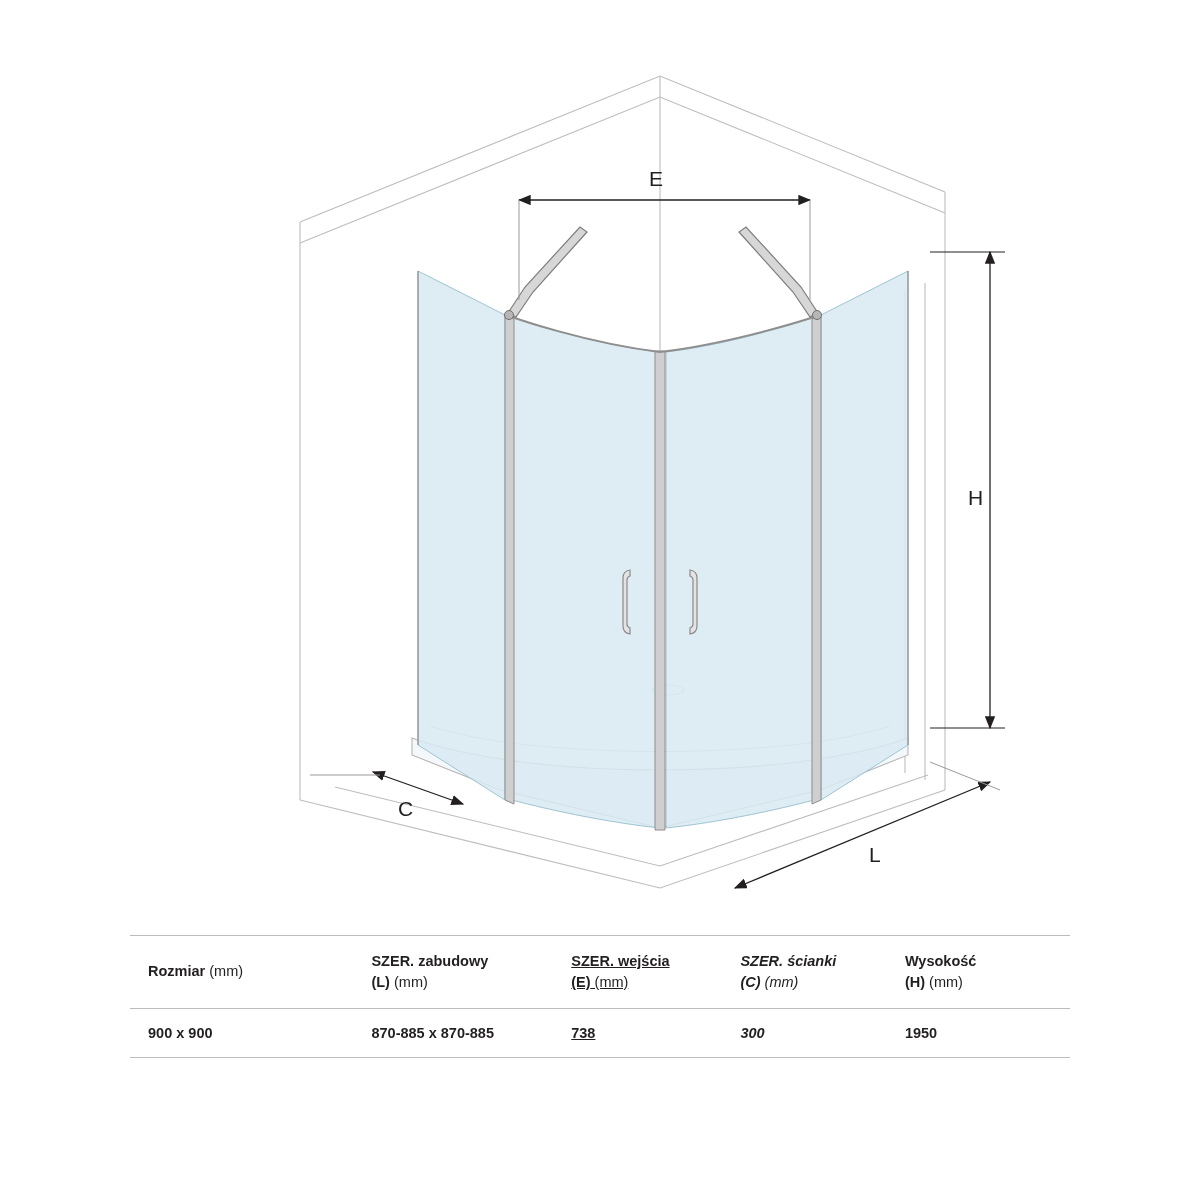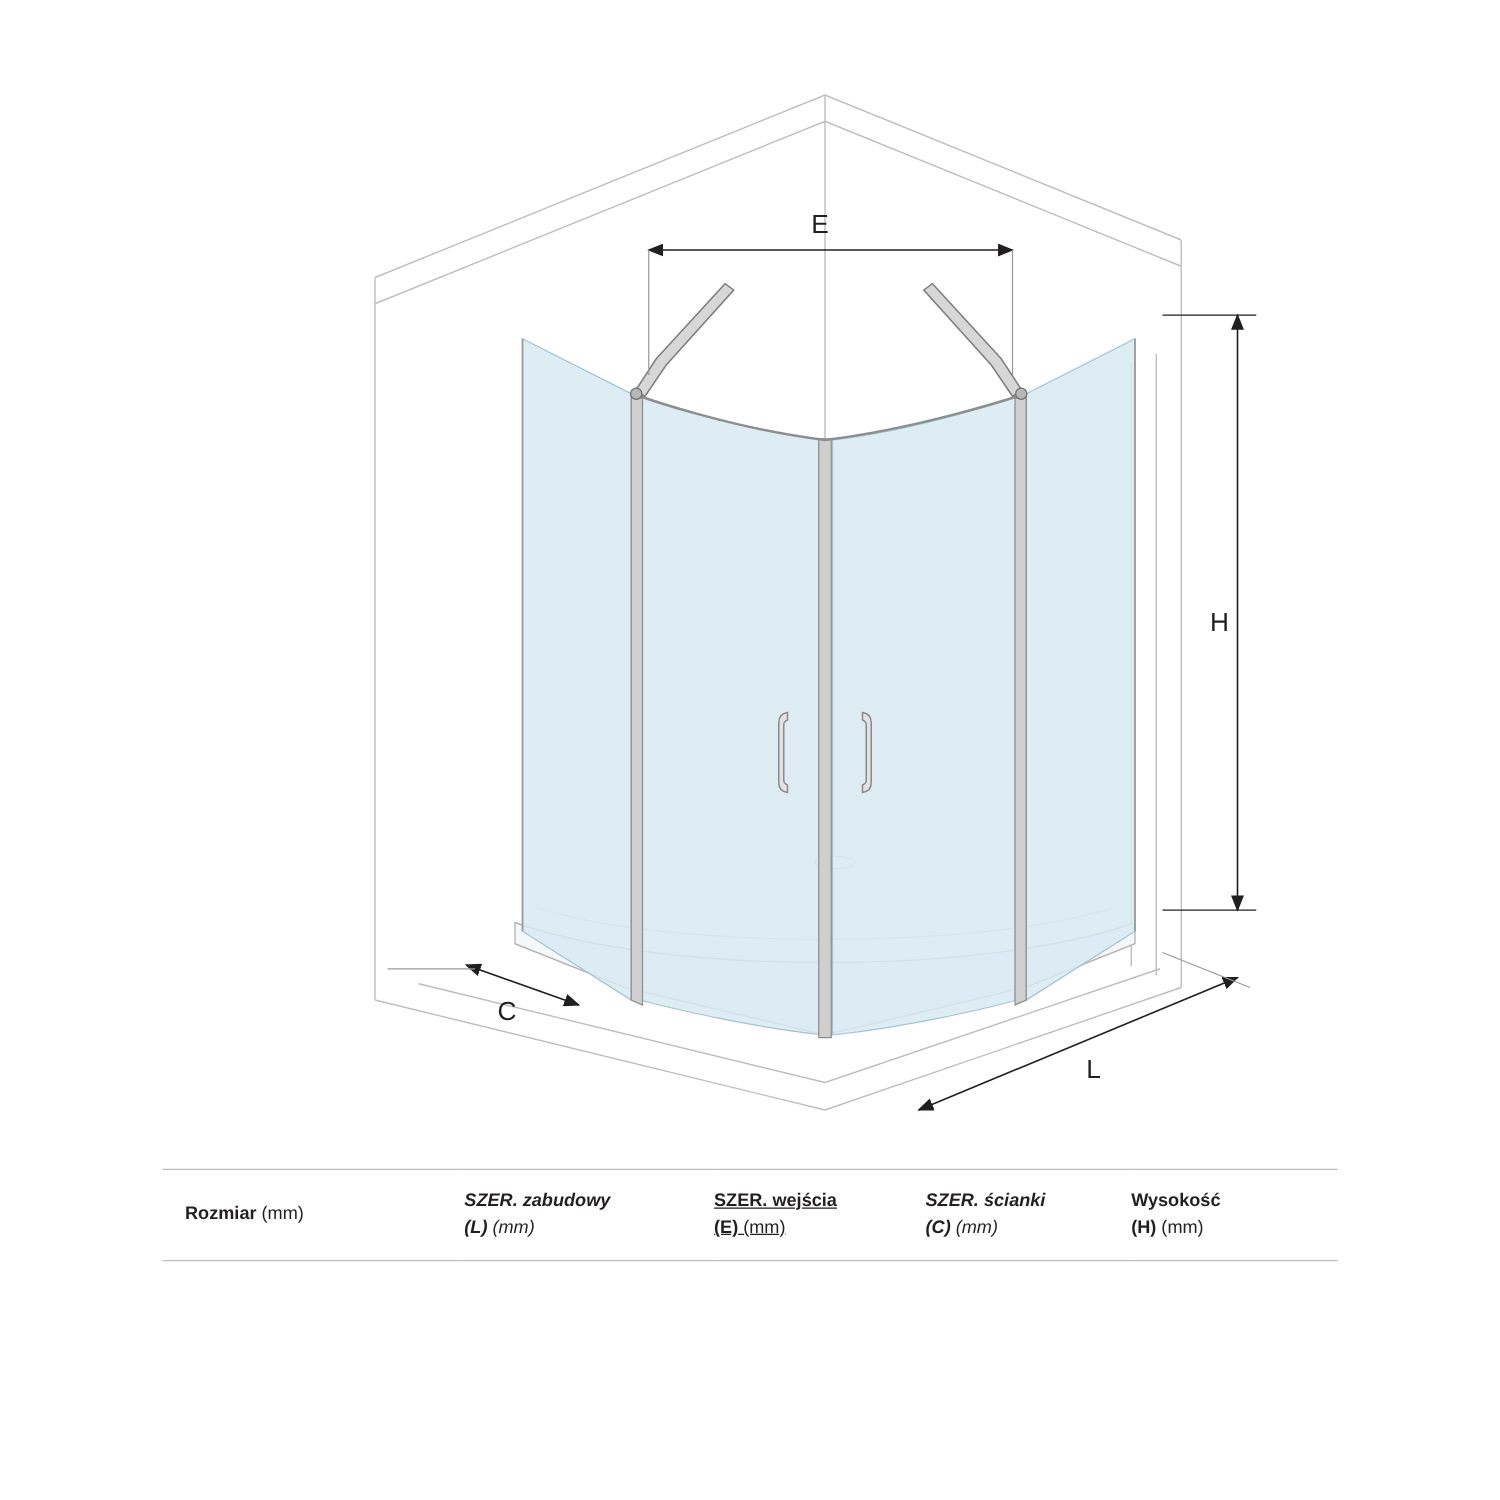--- a/index.html
+++ b/index.html
@@ -61,21 +61,21 @@
   #spec-table tbody td {
     border-bottom: 1px solid #bcbcbc;
     height: 48px;
     font-weight: bold;
     padding-right: 10px;
   }
   #spec-table .unit {
     font-weight: normal;
   }
   .col-size   { width: 232px; padding-left: 18px !important; }
-  .col-l      { width: 204px; font-style: italic; }
+  .col-l      { width: 204px; }
   .col-e      { width: 172px; text-decoration: underline; }
   .col-c      { width: 167px; font-style: italic; }
   .col-h      { width: 165px; margin-left: 33px; }
 </style>
 </head>
 <body>
 
 <div id="drawing">
   <svg width="1200" height="930" viewBox="0 0 1200 930" xmlns="http://www.w3.org/2000/svg">
 
@@ -202,14 +202,21 @@
         <span>SZER. ścianki</span><br>
         <span>(C)</span><span class="unit"> (mm)</span>
       </th>
       <th class="col-h">
         <span>Wysokość</span><br>
         <span>(H)</span><span class="unit"> (mm)</span>
       </th>
     </tr>
   </thead>
   <tbody>
+    <tr>
+      <td class="col-size">900 x 900</td>
+      <td class="col-l">870-885 x 870-885</td>
+      <td class="col-e">738</td>
+      <td class="col-c">300</td>
+      <td class="col-h">1950</td>
+    </tr>
   </tbody>
 </table>
 
 </body></html>

